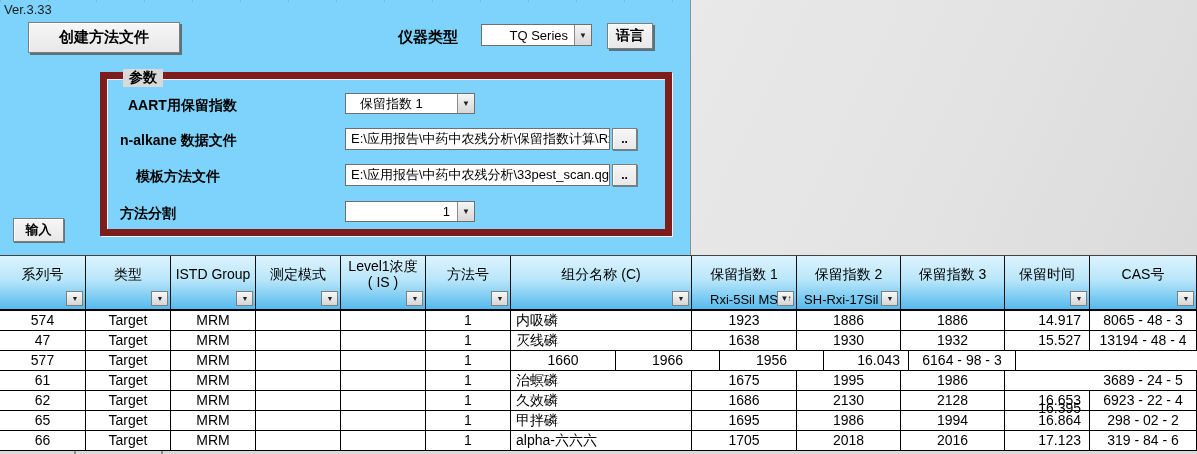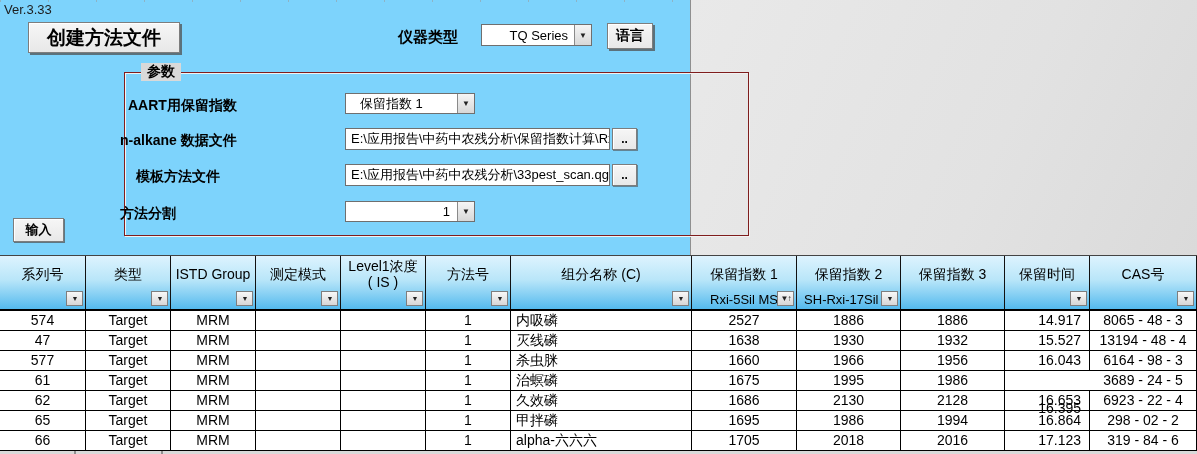--- a/index.html
+++ b/index.html
@@ -10,21 +10,21 @@
   .ver { position:absolute; left:4px; top:2px; font-size:13px; color:#1c1c1c; }
 
   .right-panel { position:absolute; left:690px; top:0; width:507px; height:255px;
     background:linear-gradient(115deg,#e9e9e9 0%,#e2e2e2 60%,#dadada 100%);
     border-left:1px solid #8f8f8f; }
 
   
   .btn3d { position:absolute; display:flex; align-items:center; justify-content:center;
     background:linear-gradient(#f6f6f6,#e8e8e8); border:1px solid #7d7d7d; color:#000;
     box-shadow: inset 1px 1px 0 #ffffff, 2px 2px 0 rgba(80,80,80,.75); cursor:default; }
-  .btn-create { left:28px; top:22px; width:152px; height:31px; font-weight:bold; font-size:19px; }
+  .btn-create { left:28px; top:22px; width:152px; height:31px; font-weight:bold; font-size:15px; }
   .btn-lang   { left:607px; top:23px; width:46px; height:26px; font-weight:bold; font-size:14px; }
   .btn-detail { left:540px; top:198px; width:97px; height:29px; font-weight:bold; font-size:14px; }
   .btn-input  { left:13px; top:218px; width:51px; height:24px; font-weight:bold; font-size:13px; box-shadow: inset 1px 1px 0 #ffffff, 1px 1px 0 rgba(80,80,80,.7); }
   .btn-browse { width:25px; height:22px; font-size:12px; font-weight:bold; box-shadow: inset 1px 1px 0 #ffffff, 1px 1px 0 rgba(80,80,80,.6); }
 
   .lbl { position:absolute; font-weight:bold; font-size:14px; color:#000; white-space:nowrap; }
   .lbl-instrument { left:398px; top:28px; font-size:15px; }
 
   
   .combo, .tfield { position:absolute; background:#fff; border:1px solid #6f6f6f; display:flex; align-items:center; overflow:hidden; }
@@ -37,22 +37,22 @@
   .combo-aart .cval { text-align:left; padding-left:14px; }
   .combo-split { left:345px; top:201px; width:130px; height:21px; }
   .combo-split .cval { text-align:right; padding-right:7px; }
   .tfield { padding-left:5px; font-size:13px; white-space:nowrap; }
   .tf-nalkane { left:345px; top:128px; width:265px; height:22px; }
   .tf-template { left:345px; top:164px; width:265px; height:22px; }
   .br-1 { left:612px; top:128px; }
   .br-2 { left:612px; top:164px; }
 
   
-  .groupbox { position:absolute; left:100px; top:72px; width:625px; height:164px;
-    border:1px solid #7f1d1d; box-shadow: inset 1px 1px 0 #f2f2f2, 1px 1px 0 #f2f2f2; margin-left: 24px; }
+  .groupbox { position:absolute; left:100px; top:72px; width:572px; height:164px;
+    border:7px solid #7f1d1d; box-shadow: inset 1px 1px 0 #f2f2f2, 1px 1px 0 #f2f2f2; }
   .grouplegend { position:absolute; left:16px; top:-10px; background:#d9d9d9; padding:0 6px; font-weight:bold; font-size:14px; }
 
   
   .grid { position:absolute; left:0; top:255px; width:1197px; }
   .thead { display:flex; height:56px; border-top:1px solid #444; border-bottom:2px solid #000;
     background:linear-gradient(#ddf3fe 0%, #b9e6f9 45%, #54baee 100%); }
   .hcell { position:relative; height:100%; border-right:1px solid #111; }
   .hlabel { height:32px; display:flex; flex-direction:column; align-items:center; justify-content:center;
     font-size:14px; line-height:16px; text-align:center; color:#000; padding-top:4px; }
   .hsub { position:relative; height:22px; display:flex; align-items:center; justify-content:center; font-size:13px; color:#000; }
@@ -215,21 +215,21 @@
       </div>
     <div class="tbody" id="tbody">
         <div class="trow">
           <div class="cell al-center" style="width: 86px;">574</div>
           <div class="cell al-center" style="width: 85px;">Target</div>
           <div class="cell al-center" style="width: 85px;">MRM</div>
           <div class="cell al-center" style="width: 85px;"></div>
           <div class="cell al-center" style="width: 85px;"></div>
           <div class="cell al-center" style="width: 85px;">1</div>
           <div class="cell al-left" style="width: 181px;">内吸磷</div>
-          <div class="cell al-center" style="width: 105px;">2527</div>
+          <div class="cell al-center" style="width: 105px;">1923</div>
           <div class="cell al-center" style="width: 104px;">1886</div>
           <div class="cell al-center" style="width: 104px;">1886</div>
           <div class="cell al-right" style="width: 85px;">14.917</div>
           <div class="cell al-center" style="width: 107px;">8065 - 48 - 3</div>
         </div>
         <div class="trow">
           <div class="cell al-center" style="width: 86px;">47</div>
           <div class="cell al-center" style="width: 85px;">Target</div>
           <div class="cell al-center" style="width: 85px;">MRM</div>
           <div class="cell al-center" style="width: 85px;"></div>
@@ -242,21 +242,20 @@
           <div class="cell al-right" style="width: 85px;">15.527</div>
           <div class="cell al-center" style="width: 107px;">13194 - 48 - 4</div>
         </div>
         <div class="trow">
           <div class="cell al-center" style="width: 86px;">577</div>
           <div class="cell al-center" style="width: 85px;">Target</div>
           <div class="cell al-center" style="width: 85px;">MRM</div>
           <div class="cell al-center" style="width: 85px;"></div>
           <div class="cell al-center" style="width: 85px;"></div>
           <div class="cell al-center" style="width: 85px;">1</div>
-          <div class="cell al-left" style="width: 181px;">杀虫脒</div>
           <div class="cell al-center" style="width: 105px;">1660</div>
           <div class="cell al-center" style="width: 104px;">1966</div>
           <div class="cell al-center" style="width: 104px;">1956</div>
           <div class="cell al-right" style="width: 85px;">16.043</div>
           <div class="cell al-center" style="width: 107px;">6164 - 98 - 3</div>
         </div>
         <div class="trow">
           <div class="cell al-center" style="width: 86px;">61</div>
           <div class="cell al-center" style="width: 85px;">Target</div>
           <div class="cell al-center" style="width: 85px;">MRM</div>

